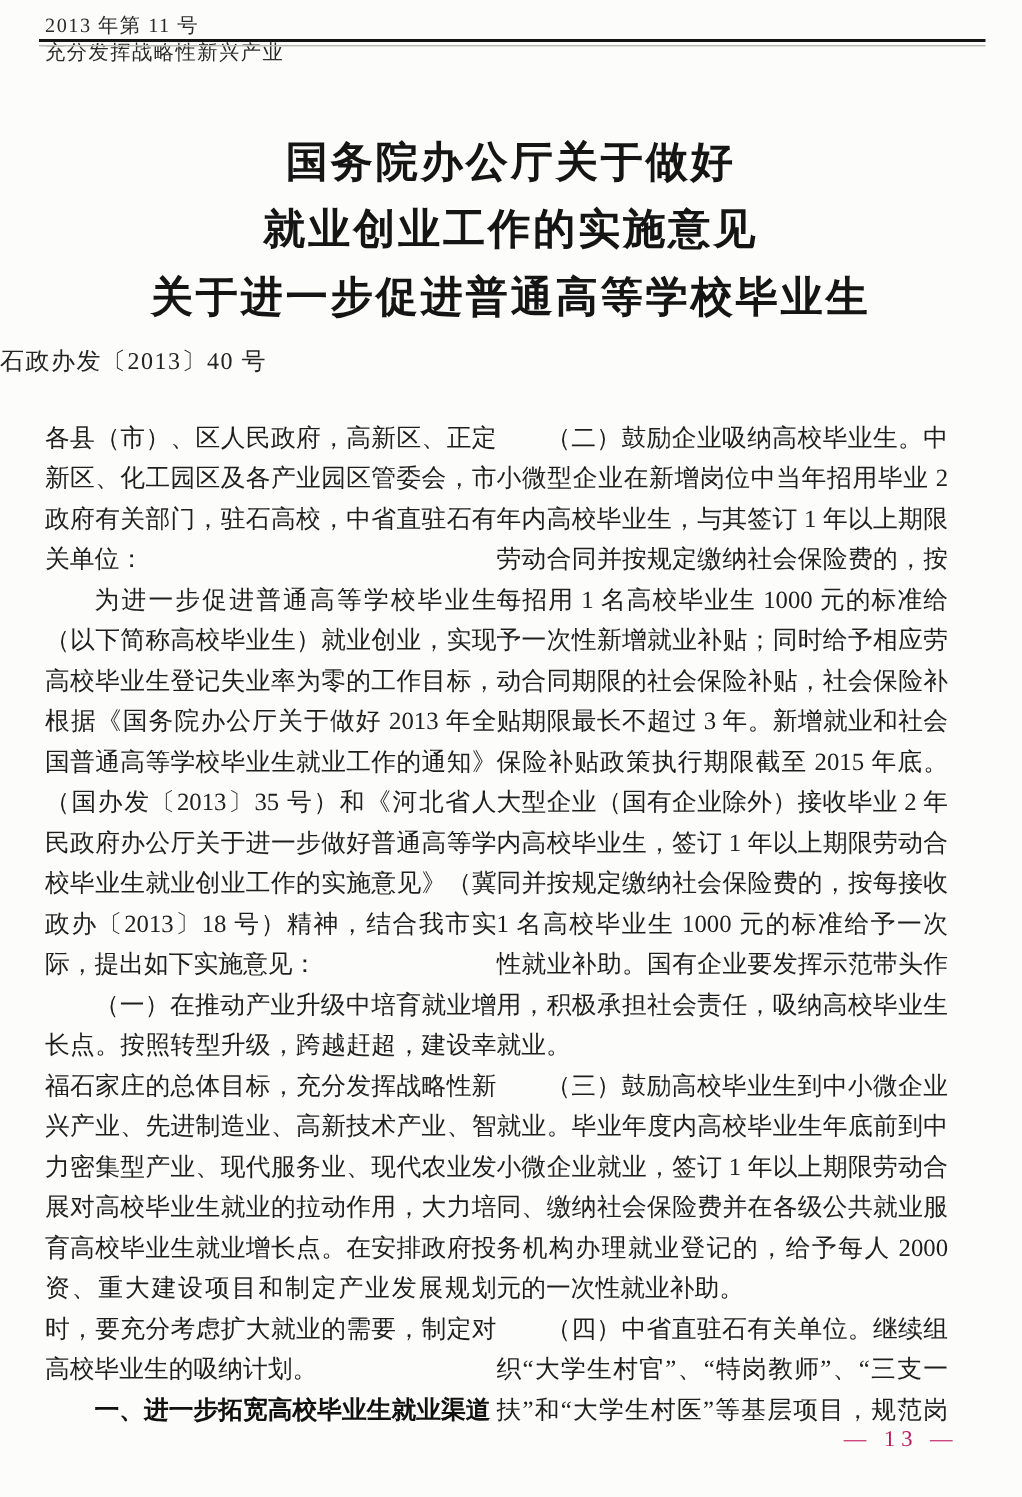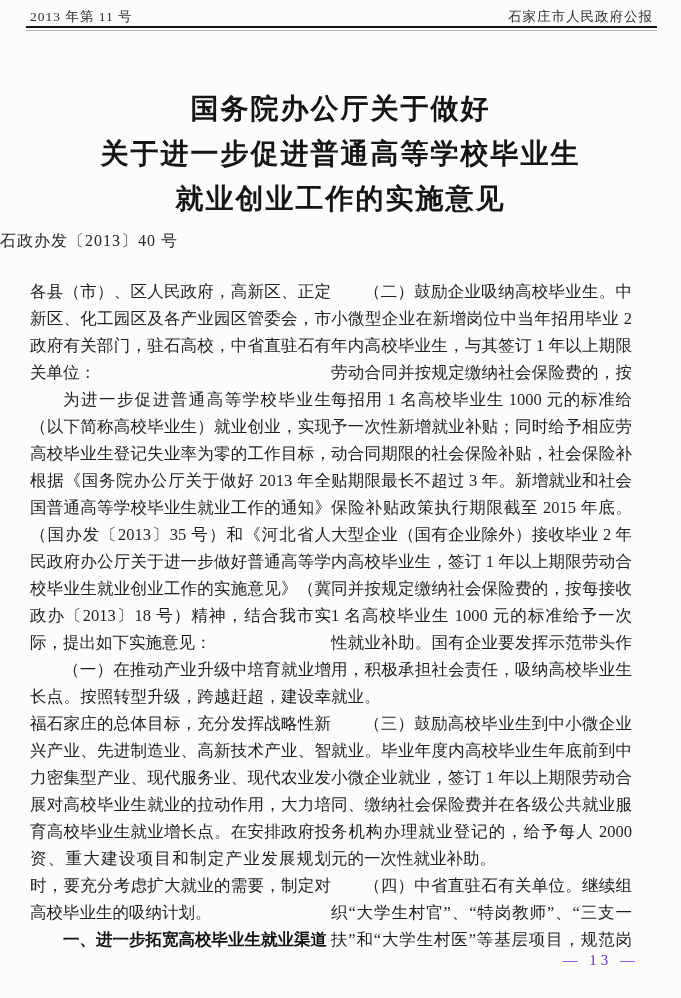--- a/index.html
+++ b/index.html
@@ -23,20 +23,21 @@
     position: absolute;
     top: 8px;
     left: 30px;
     right: 28px;
     display: flex;
     justify-content: space-between;
     align-items: baseline;
     font-size: 13.5px;
     letter-spacing: 1px;
     color: #2a2a2a;
+    flex-direction: column;
   }
   .header-rule {
     position: absolute;
     top: 26px;
     left: 26px;
     right: 24px;
     height: 0;
     border-top: 2px solid #141414;
   }
   .header-rule-shadow {
@@ -99,39 +100,39 @@
   .lead {
   }
 
   
   .page-footer {
     position: absolute;
     top: 952px;
     right: 42px;
     font-size: 15px;
     letter-spacing: 4px;
-    color: #6d28d9;
+    color: #be185d;
   }
 </style>
 </head>
 <body>
 
 <div class="page">
 
   <div class="running-header">
     <span>2013 年第 11 号</span>
-    <span>石家庄市人民政府公报</span>
+    <span>充分发挥战略性新兴产业</span>
   </div>
   <div class="header-rule"></div>
   <div class="header-rule-shadow"></div>
 
   <div class="doc-title">
     <div>国务院办公厅关于做好</div>
+    <div>就业创业工作的实施意见</div>
     <div>关于进一步促进普通高等学校毕业生</div>
-    <div>就业创业工作的实施意见</div>
   </div>
 
   <div class="doc-number">石政办发〔2013〕40 号</div>
 
   <div class="doc-body">
     <div class="col">
         <p class="para">各县（市）、区人民政府，高新区、正定新区、化工园区及各产业园区管委会，市政府有关部门，驻石高校，中省直驻石有关单位：</p>
         <p class="para indent">为进一步促进普通高等学校毕业生（以下简称高校毕业生）就业创业，实现高校毕业生登记失业率为零的工作目标，根据《国务院办公厅关于做好 2013 年全国普通高等学校毕业生就业工作的通知》（国办发〔2013〕35 号）和《河北省人民政府办公厅关于进一步做好普通高等学校毕业生就业创业工作的实施意见》（冀政办〔2013〕18 号）精神，结合我市实际，提出如下实施意见：</p>
         <p class="para indent"><span class="lead">（一）在推动产业升级中培育就业增长点。</span>按照转型升级，跨越赶超，建设幸福石家庄的总体目标，充分发挥战略性新兴产业、先进制造业、高新技术产业、智力密集型产业、现代服务业、现代农业发展对高校毕业生就业的拉动作用，大力培育高校毕业生就业增长点。在安排政府投资、重大建设项目和制定产业发展规划时，要充分考虑扩大就业的需要，制定对高校毕业生的吸纳计划。</p>
         <p class="para indent bold">一、进一步拓宽高校毕业生就业渠道</p>

